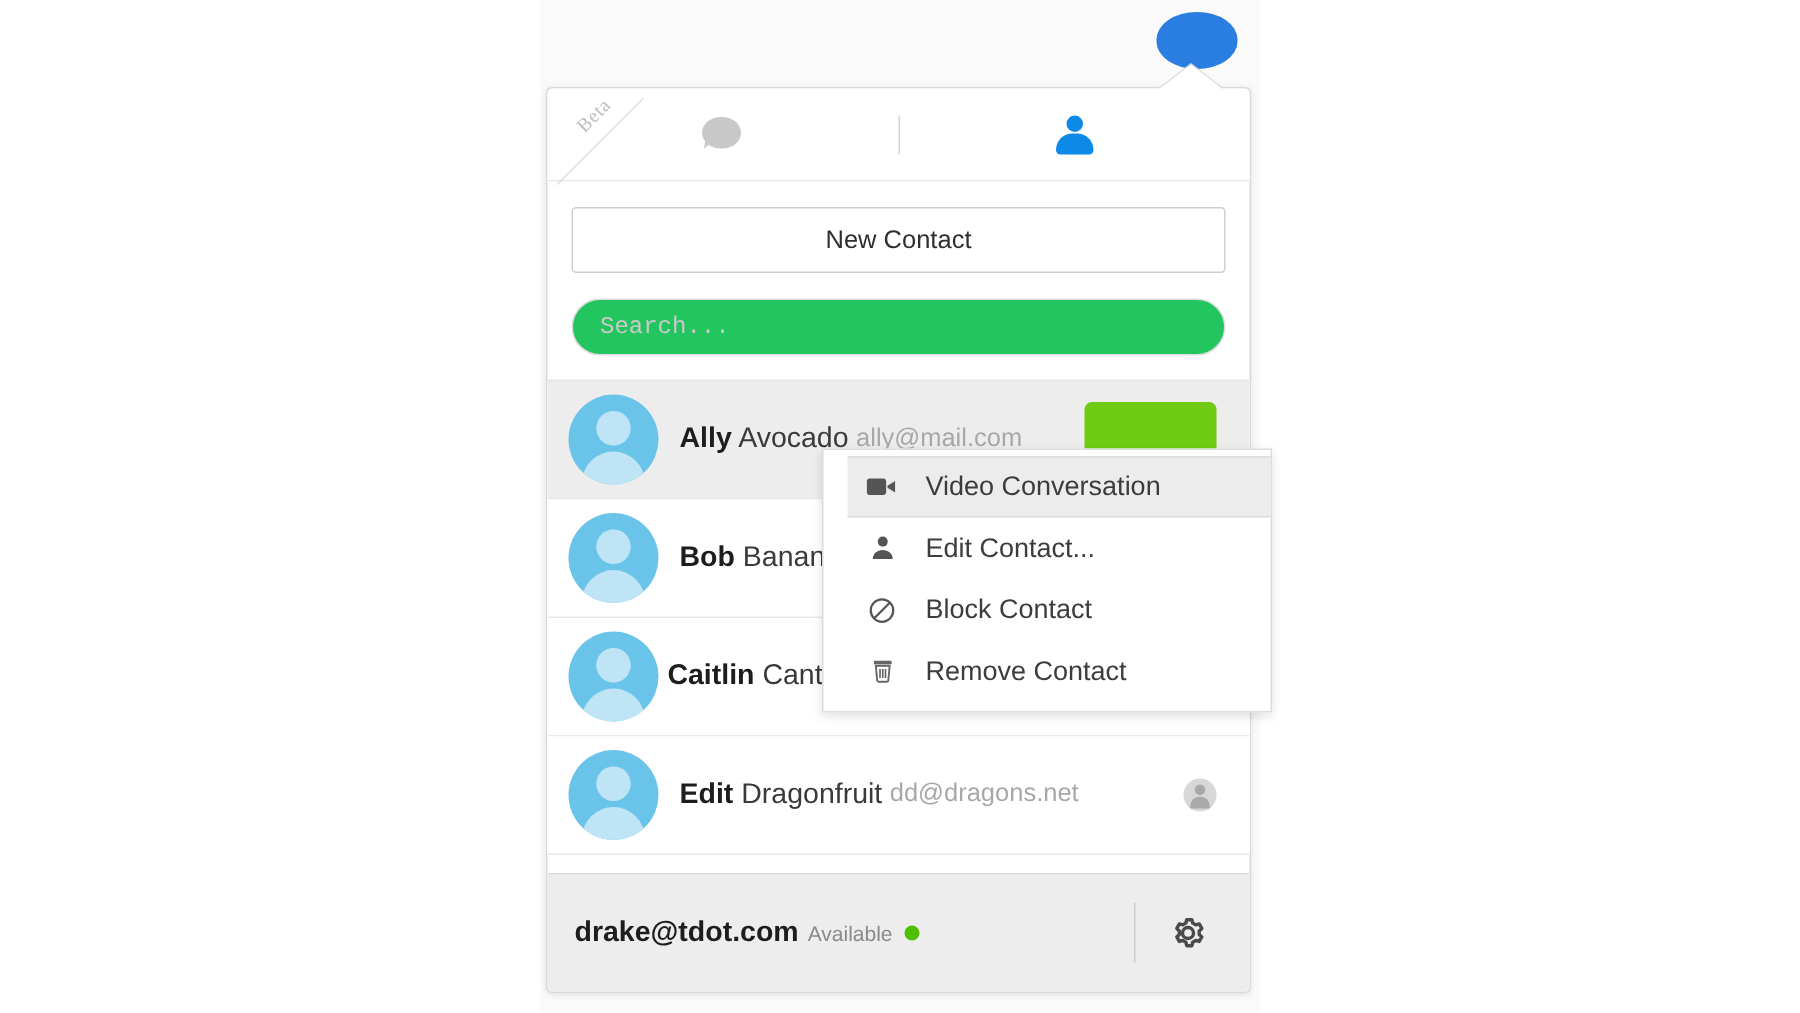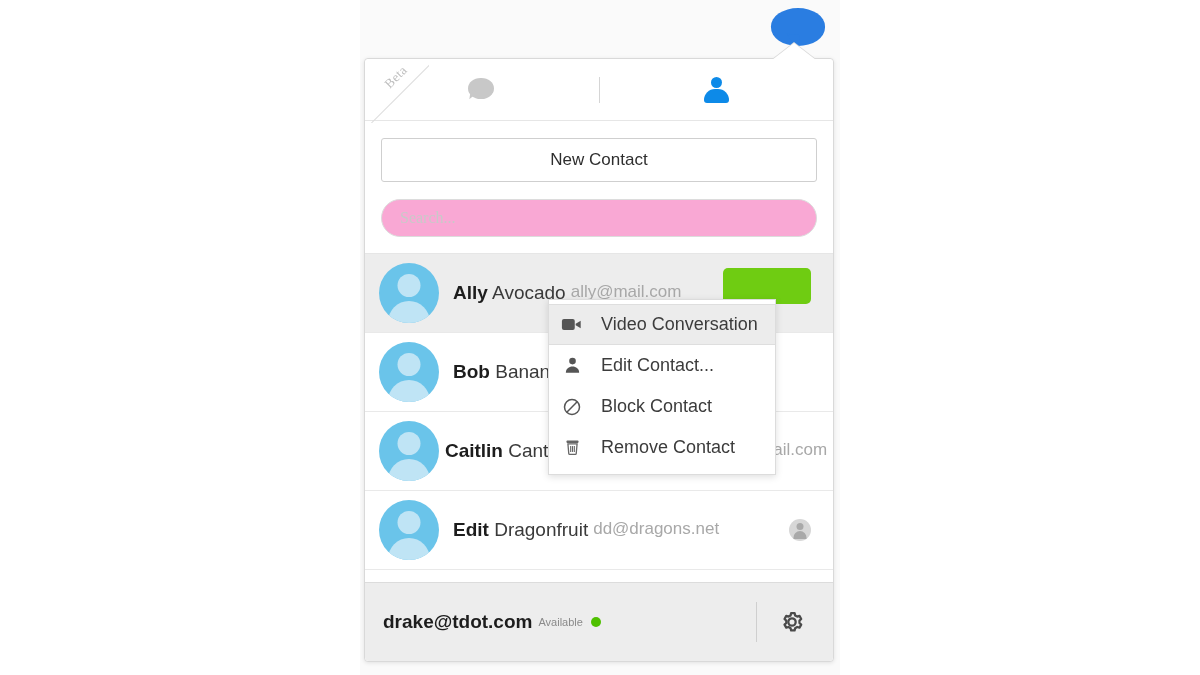--- a/index.html
+++ b/index.html
@@ -183,26 +183,26 @@
     cursor: pointer;
   }
 
   
   .search-wrap { padding: 17px 16px 16px 16px; }
   .search-input {
     width: 100%;
     height: 38px;
     border: 1px solid #dcdcdc;
     border-radius: 19px;
-    background: #f9a8d4;
+    background: #22c55e;
     padding: 0 18px;
     font-size: 16px;
     color: #555;
     outline: none;
-    font-family: Liberation Serif, serif;
+    font-family: Liberation Mono, monospace;
   }
   .search-input::placeholder { color: #c9c9c9; }
 
   
   .contact-list {
     border-top: 1px solid #e6e6e6;
     background: #ffffff;
   }
   .contact-row {
     position: relative;
@@ -315,21 +315,21 @@
   }
   .footer-email {
     font-size: 19px;
     font-weight: bold;
     color: #1d1d1d;
   }
   .footer-status {
     display: flex;
     align-items: center;
     gap: 8px;
-    font-size: 11px;
+    font-size: 14px;
     color: #8a8a8a;
   }
   .status-dot {
     width: 10px; height: 10px;
     border-radius: 50%;
     background: #4fc000;
     display: inline-block;
   }
   .footer-sep {
     width: 1px; height: 40px;
@@ -339,26 +339,26 @@
   .gear {
     width: 26px; height: 26px;
     margin-right: 14px;
     cursor: pointer;
   }
 
   
   .context-menu {
     position: absolute;
     left: 548px; top: 299px;
-    width: 228px;
+    width: 300px;
     background: #ffffff;
     border: 1px solid #dcdcdc;
     box-shadow: 0 2px 7px rgba(0,0,0,0.13);
     z-index: 20;
-    padding: 4px 0 6px 0;
+    padding: 4px 0 6px 16px;
   }
   .menu-item {
     height: 41px;
     display: flex;
     align-items: center;
     padding: 0 10px;
     cursor: pointer;
   }
   .menu-item.active {
     background: #ececec;

